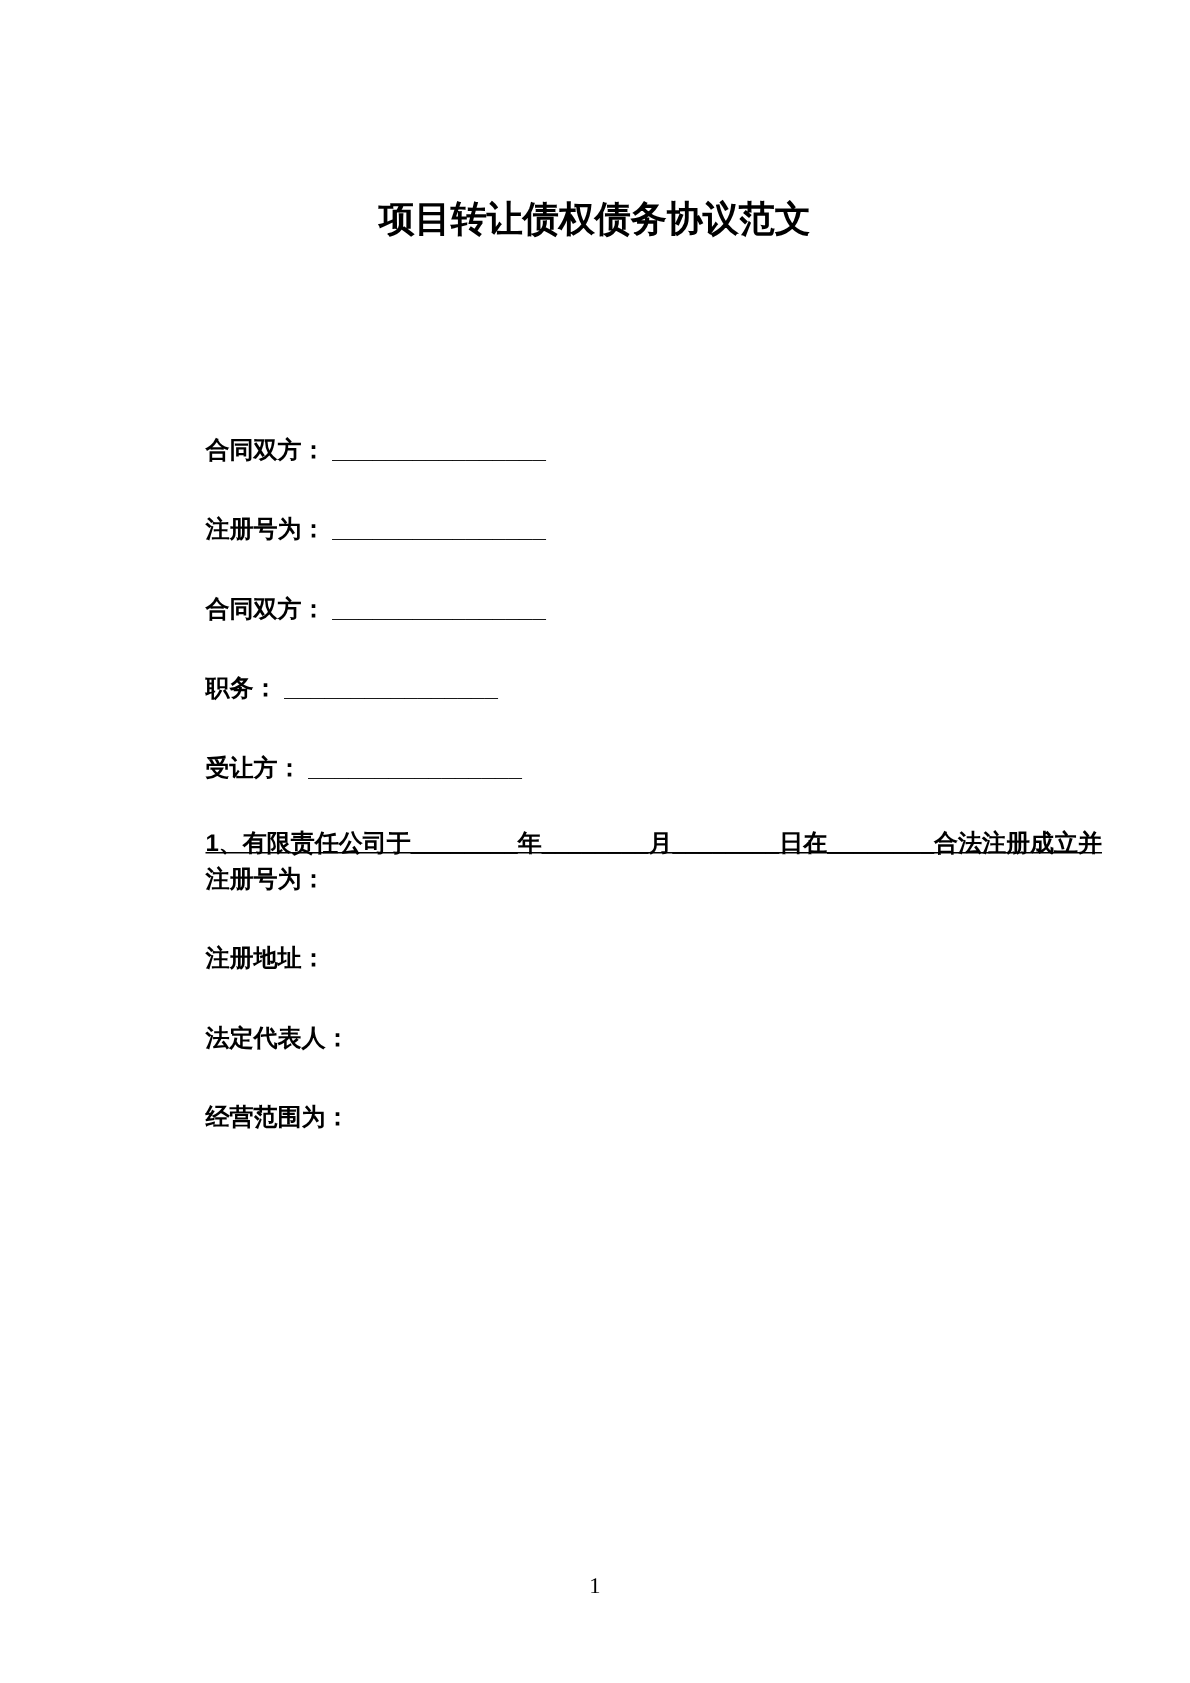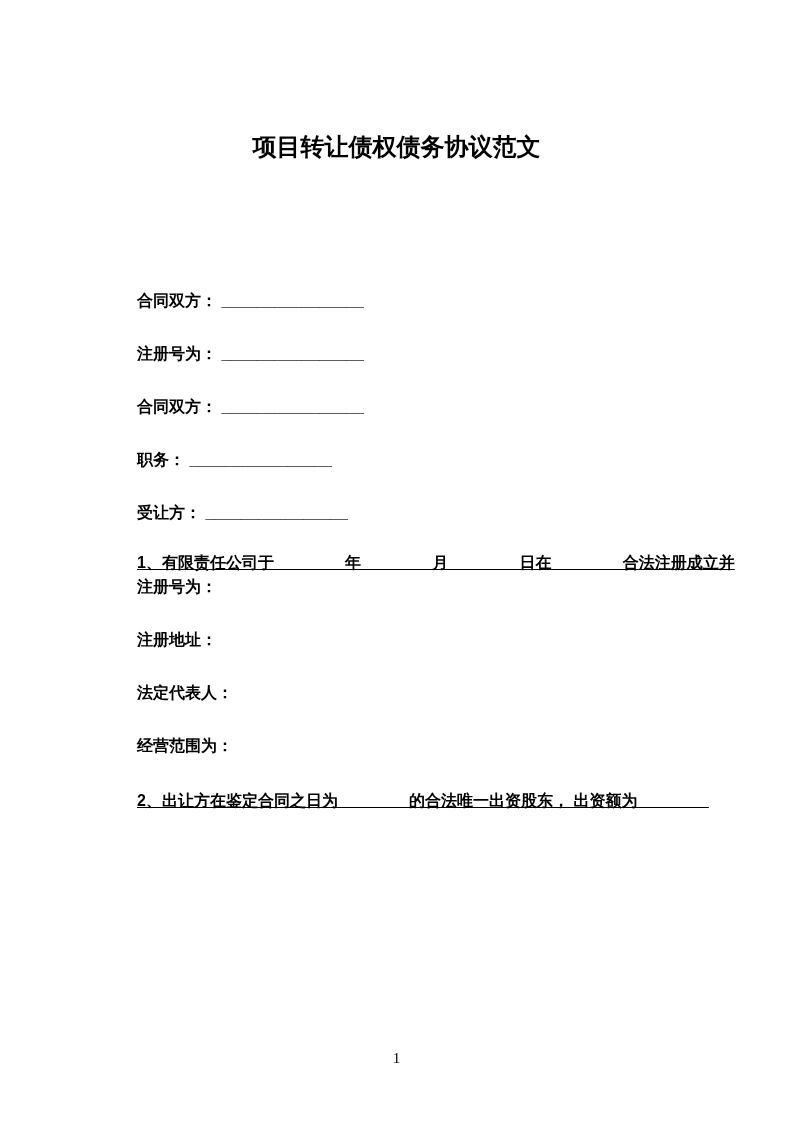--- a/index.html
+++ b/index.html
@@ -97,20 +97,19 @@
 
     <p class="field info-first">注册号为：</p>
 
     <p class="field">注册地址：</p>
 
     <p class="field">法定代表人：</p>
 
     <p class="field">经营范围为：</p>
 
     <div class="clause clause-2">
-      <div class="clause-line indented">2、出让方在鉴定合同之日为________的合法唯一出资股东， 出资额为________</div>
     </div>
 
   </div>
 
   <div class="page-number">1</div>
 
 </div>
 
 </body></html>

